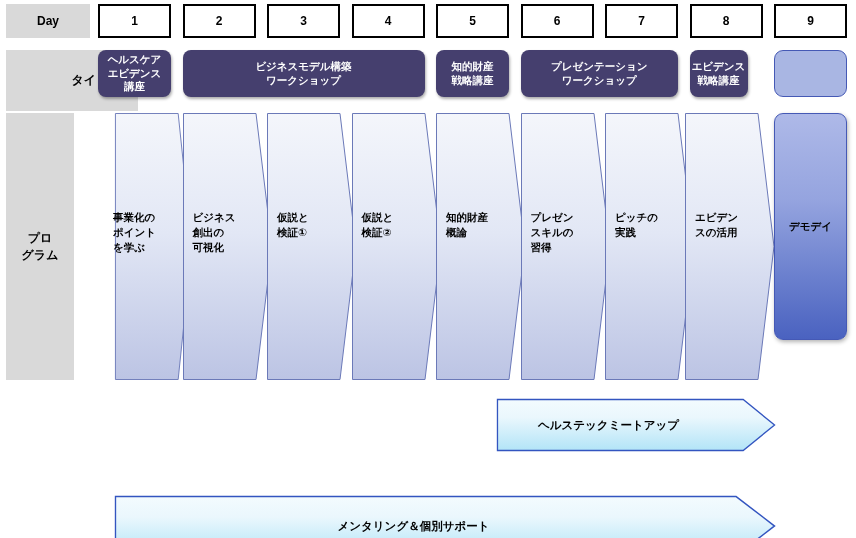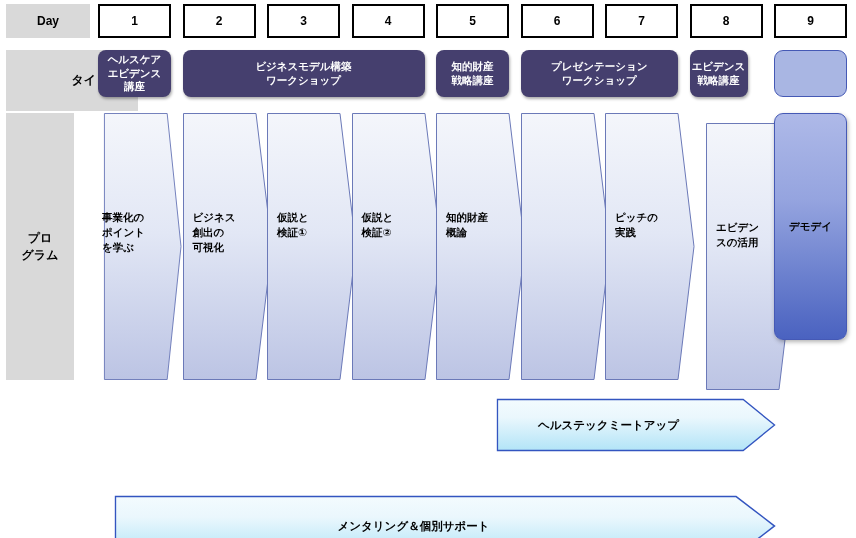--- a/index.html
+++ b/index.html
@@ -166,21 +166,21 @@
       <div class="title-pill" style="left: 436px; width: 73px;">知的財産
 戦略講座</div>
       <div class="title-pill" style="left: 520.5px; width: 157.5px;">プレゼンテーション
 ワークショップ</div>
       <div class="title-pill" style="left: 689.5px; width: 58px;">エビデンス
 戦略講座</div>
       <div class="title-pill empty-blue" style="left: 774px; width: 73px;"></div>
     </div>
 
   <div id="program-cells">
-      <div class="chev" style="left: 92px; width: 89px; padding-left: 12px;">
+      <div class="chev" style="left: 103px; width: 89px; padding-left: 12px;">
         <svg viewBox="0 0 89 267" preserveAspectRatio="none">
           <defs>
             <linearGradient id="chevGrad1" x1="0" y1="0" x2="0" y2="1">
               <stop offset="0%" stop-color="#F4F6FB"></stop>
               <stop offset="45%" stop-color="#E2E7F5"></stop>
               <stop offset="100%" stop-color="#BCC4E4"></stop>
             </linearGradient>
           </defs>
           <polygon points="0.5,0.5 73,0.5 89,133.5 73,266.5 0.5,266.5" fill="url(#chevGrad1)" stroke="#6B79B8" stroke-width="1"></polygon>
         </svg>
@@ -249,36 +249,39 @@
         <svg viewBox="0 0 89 267" preserveAspectRatio="none">
           <defs>
             <linearGradient id="chevGrad6" x1="0" y1="0" x2="0" y2="1">
               <stop offset="0%" stop-color="#F4F6FB"></stop>
               <stop offset="45%" stop-color="#E2E7F5"></stop>
               <stop offset="100%" stop-color="#BCC4E4"></stop>
             </linearGradient>
           </defs>
           <polygon points="0.5,0.5 73,0.5 89,133.5 73,266.5 0.5,266.5" fill="url(#chevGrad6)" stroke="#6B79B8" stroke-width="1"></polygon>
         </svg>
+        <div class="chev-label">プレゼン
+スキルの
+習得</div>
       </div>
       <div class="chev" style="left: 605px; width: 89px;">
         <svg viewBox="0 0 89 267" preserveAspectRatio="none">
           <defs>
             <linearGradient id="chevGrad7" x1="0" y1="0" x2="0" y2="1">
               <stop offset="0%" stop-color="#F4F6FB"></stop>
               <stop offset="45%" stop-color="#E2E7F5"></stop>
               <stop offset="100%" stop-color="#BCC4E4"></stop>
             </linearGradient>
           </defs>
           <polygon points="0.5,0.5 73,0.5 89,133.5 73,266.5 0.5,266.5" fill="url(#chevGrad7)" stroke="#6B79B8" stroke-width="1"></polygon>
         </svg>
         <div class="chev-label">ピッチの
 実践</div>
       </div>
-      <div class="chev" style="left: 706px; width: 89px; margin-top: 10px;">
+      <div class="chev" style="left: 685px; width: 89px;">
         <svg viewBox="0 0 89 267" preserveAspectRatio="none">
           <defs>
             <linearGradient id="chevGrad8" x1="0" y1="0" x2="0" y2="1">
               <stop offset="0%" stop-color="#F4F6FB"></stop>
               <stop offset="45%" stop-color="#E2E7F5"></stop>
               <stop offset="100%" stop-color="#BCC4E4"></stop>
             </linearGradient>
           </defs>
           <polygon points="0.5,0.5 73,0.5 89,133.5 73,266.5 0.5,266.5" fill="url(#chevGrad8)" stroke="#6B79B8" stroke-width="1"></polygon>
         </svg>

